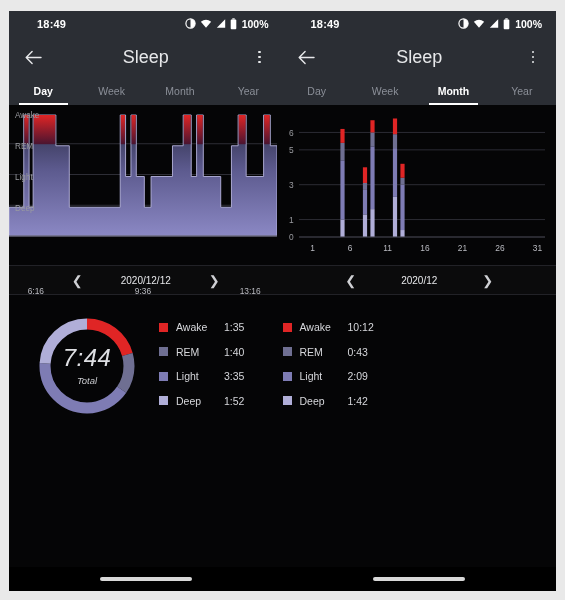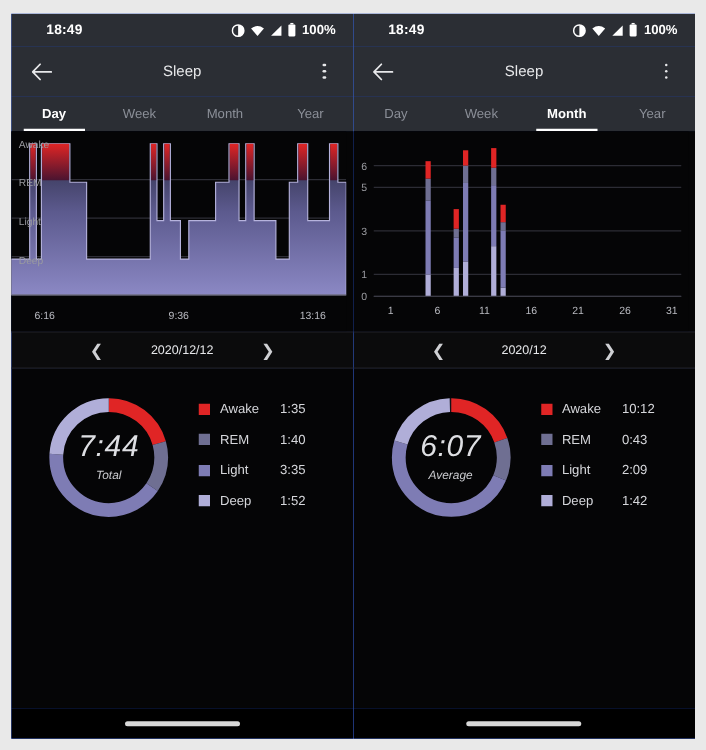--- a/index.html
+++ b/index.html
@@ -13,21 +13,21 @@
     width: 565px; height: 600px;
     display: flex;
     align-items: flex-start;
     justify-content: space-between;
     padding: 11px 9px 9px 9px;
     background: #e9e9e9;
   }
   .phone {
     width: 283px;
     height: 580px;
-    background: #1d4ed8;
+    background: #f9a8d4;
     display: flex;
     flex-direction: column;
     overflow: hidden;
     position: relative;
   }
 
   
   .statusbar {
     height: 26px;
     background: #2b2e34;
@@ -38,21 +38,20 @@
     flex-shrink: 0;
   }
   .status-time {
     color: #fff;
     font-size: 11px;
     font-weight: bold;
     letter-spacing: .2px;
   }
   .status-icons {
     display: flex;
-    align-items: center;
     gap: 4px;
   }
   .status-icons svg { display: block; }
   .battery-pct {
     color: #fff;
     font-size: 10.5px;
     font-weight: bold;
     margin-left: 1px;
   }
 
@@ -69,21 +68,21 @@
   .back-btn {
     width: 24px; height: 24px;
     display: flex; align-items: center; justify-content: center;
     cursor: pointer;
   }
   .appbar-title {
     position: absolute;
     left: 0; right: 0;
     text-align: center;
     color: #e7e8ea;
-    font-size: 12px;
+    font-size: 18px;
     pointer-events: none;
   }
   .menu-btn {
     margin-left: auto;
     width: 22px; height: 24px;
     display: flex; flex-direction: column;
     align-items: center; justify-content: center;
     gap: 2.5px;
     cursor: pointer;
     z-index: 2;
@@ -150,20 +149,21 @@
   .hypno-xaxis {
     position: absolute;
     left: 0; right: 0; bottom: 2px;
     height: 16px;
   }
   .hypno-xtick {
     position: absolute;
     color: #b9bac0;
     font-size: 8.4px;
     transform: translateX(-50%);
+    margin-top: 39px;
   }
 
   
   .monthchart {
     height: 160px;
     position: relative;
     background: #050506;
   }
   .monthchart svg { display: block; }
 
@@ -539,35 +539,20 @@
       </div>
     </div>
 
     <div class="datenav">
       <span class="datenav-arrow">❮</span>
       <span class="datenav-label">2020/12</span>
       <span class="datenav-arrow">❯</span>
     </div>
 
     <div class="summary">
-      <div class="donut-wrap">
-        <div class="donut">
-          <svg id="donut-1" width="106" height="106" viewBox="0 0 106 106">
-              <circle cx="53" cy="53" r="42" fill="none" stroke="#131318" stroke-width="11"></circle>
-              <circle cx="53" cy="53" r="42" fill="none" stroke="#e02525" stroke-width="11" stroke-dasharray="51.723181448702356 212.1706014528403" stroke-dashoffset="0"></circle>
-              <circle cx="53" cy="53" r="42" fill="none" stroke="#6f6f92" stroke-width="11" stroke-dasharray="30.875572599480492 233.01821030206213" stroke-dashoffset="-51.723181448702356"></circle>
-              <circle cx="53" cy="53" r="42" fill="none" stroke="#7e7cb4" stroke-width="11" stroke-dasharray="127.19680335854355 136.6969795429991" stroke-dashoffset="-82.59875404818285"></circle>
-              <circle cx="53" cy="53" r="42" fill="none" stroke="#b0aed8" stroke-width="11" stroke-dasharray="52.514862797406984 211.37892010413566" stroke-dashoffset="-209.7955574067264"></circle>
-            </svg>
-          <div class="donut-center">
-            <div class="donut-value">6:07</div>
-            <div class="donut-caption">Average</div>
-          </div>
-        </div>
-      </div>
       <div class="legend">
         <div class="legend-row">
           <span class="legend-swatch" style="background:#e02525"></span>
           <span class="legend-label">Awake</span>
           <span class="legend-value">10:12</span>
         </div>
         <div class="legend-row">
           <span class="legend-swatch" style="background:#6f6f92"></span>
           <span class="legend-label">REM</span>
           <span class="legend-value">0:43</span>

